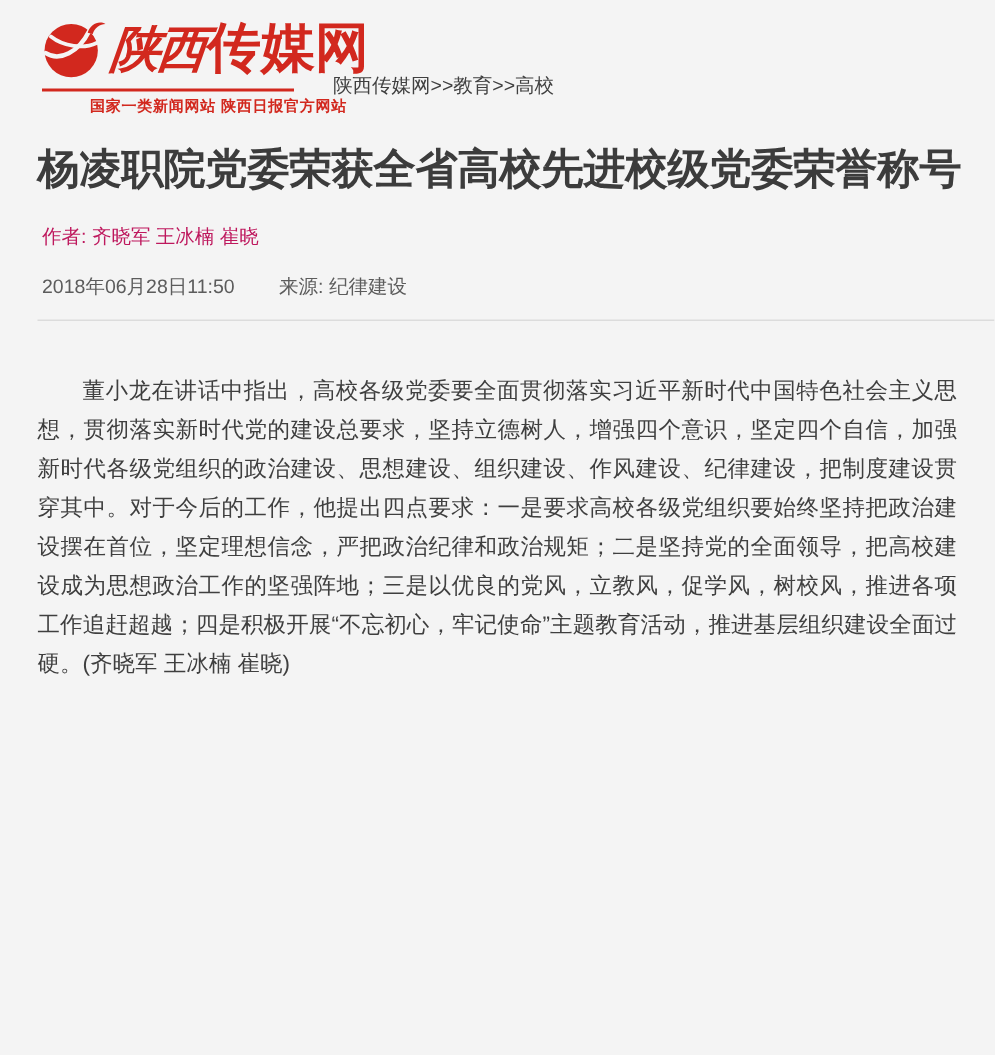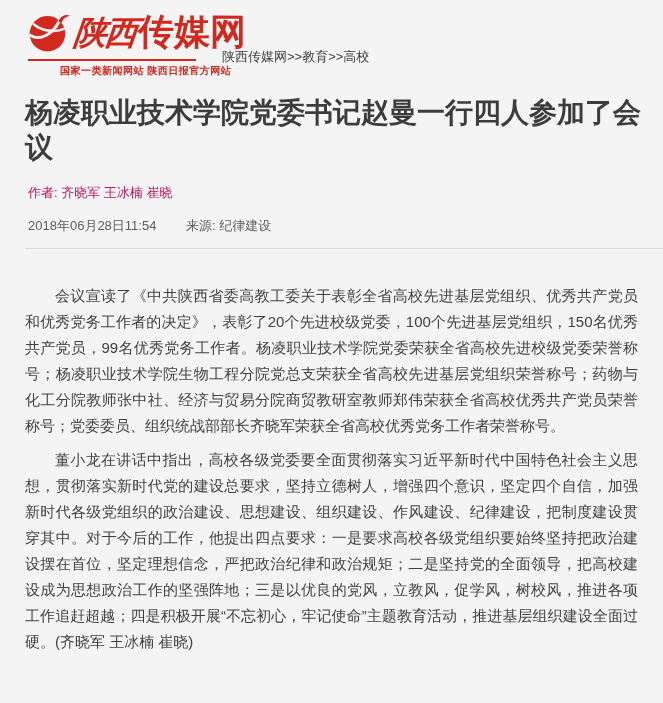--- a/index.html
+++ b/index.html
@@ -135,31 +135,30 @@
       </span>
       <span class="logo-script">陕西</span>
       <span class="logo-bold">传媒网</span>
     </div>
     <div class="logo-underline"></div>
     <div class="logo-tagline">国家一类新闻网站 陕西日报官方网站</div>
   </div>
   <div class="breadcrumb">陕西传媒网&gt;&gt;教育&gt;&gt;高校</div>
 </div>
 
-<h1 class="article-title">杨凌职业技术学院党委书记赵曼一行四人参加了会议</h1>
+<h1 class="article-title">杨凌职院党委荣获全省高校先进校级党委荣誉称号</h1>
 
 <div class="byline">
   <span>作者:</span>
   <span>齐晓军 王冰楠 崔晓</span>
 </div>
 
 <div class="dateline">
-  <span>2018年06月28日11:54</span>
+  <span>2018年06月28日11:50</span>
   <span class="source-label">来源:</span>
   <span>纪律建设</span>
 </div>
 
 <hr class="separator">
 
 <div class="article-body">
-  <p>会议宣读了《中共陕西省委高教工委关于表彰全省高校先进基层党组织、优秀共产党员和优秀党务工作者的决定》，表彰了20个先进校级党委，100个先进基层党组织，150名优秀共产党员，99名优秀党务工作者。杨凌职业技术学院党委荣获全省高校先进校级党委荣誉称号；杨凌职业技术学院生物工程分院党总支荣获全省高校先进基层党组织荣誉称号；药物与化工分院教师张中社、经济与贸易分院商贸教研室教师郑伟荣获全省高校优秀共产党员荣誉称号；党委委员、组织统战部部长齐晓军荣获全省高校优秀党务工作者荣誉称号。</p>
   <p>董小龙在讲话中指出，高校各级党委要全面贯彻落实习近平新时代中国特色社会主义思想，贯彻落实新时代党的建设总要求，坚持立德树人，增强四个意识，坚定四个自信，加强新时代各级党组织的政治建设、思想建设、组织建设、作风建设、纪律建设，把制度建设贯穿其中。对于今后的工作，他提出四点要求：一是要求高校各级党组织要始终坚持把政治建设摆在首位，坚定理想信念，严把政治纪律和政治规矩；二是坚持党的全面领导，把高校建设成为思想政治工作的坚强阵地；三是以优良的党风，立教风，促学风，树校风，推进各项工作追赶超越；四是积极开展“不忘初心，牢记使命”主题教育活动，推进基层组织建设全面过硬。(齐晓军 王冰楠 崔晓)</p>
 </div>
 
 </body></html>

